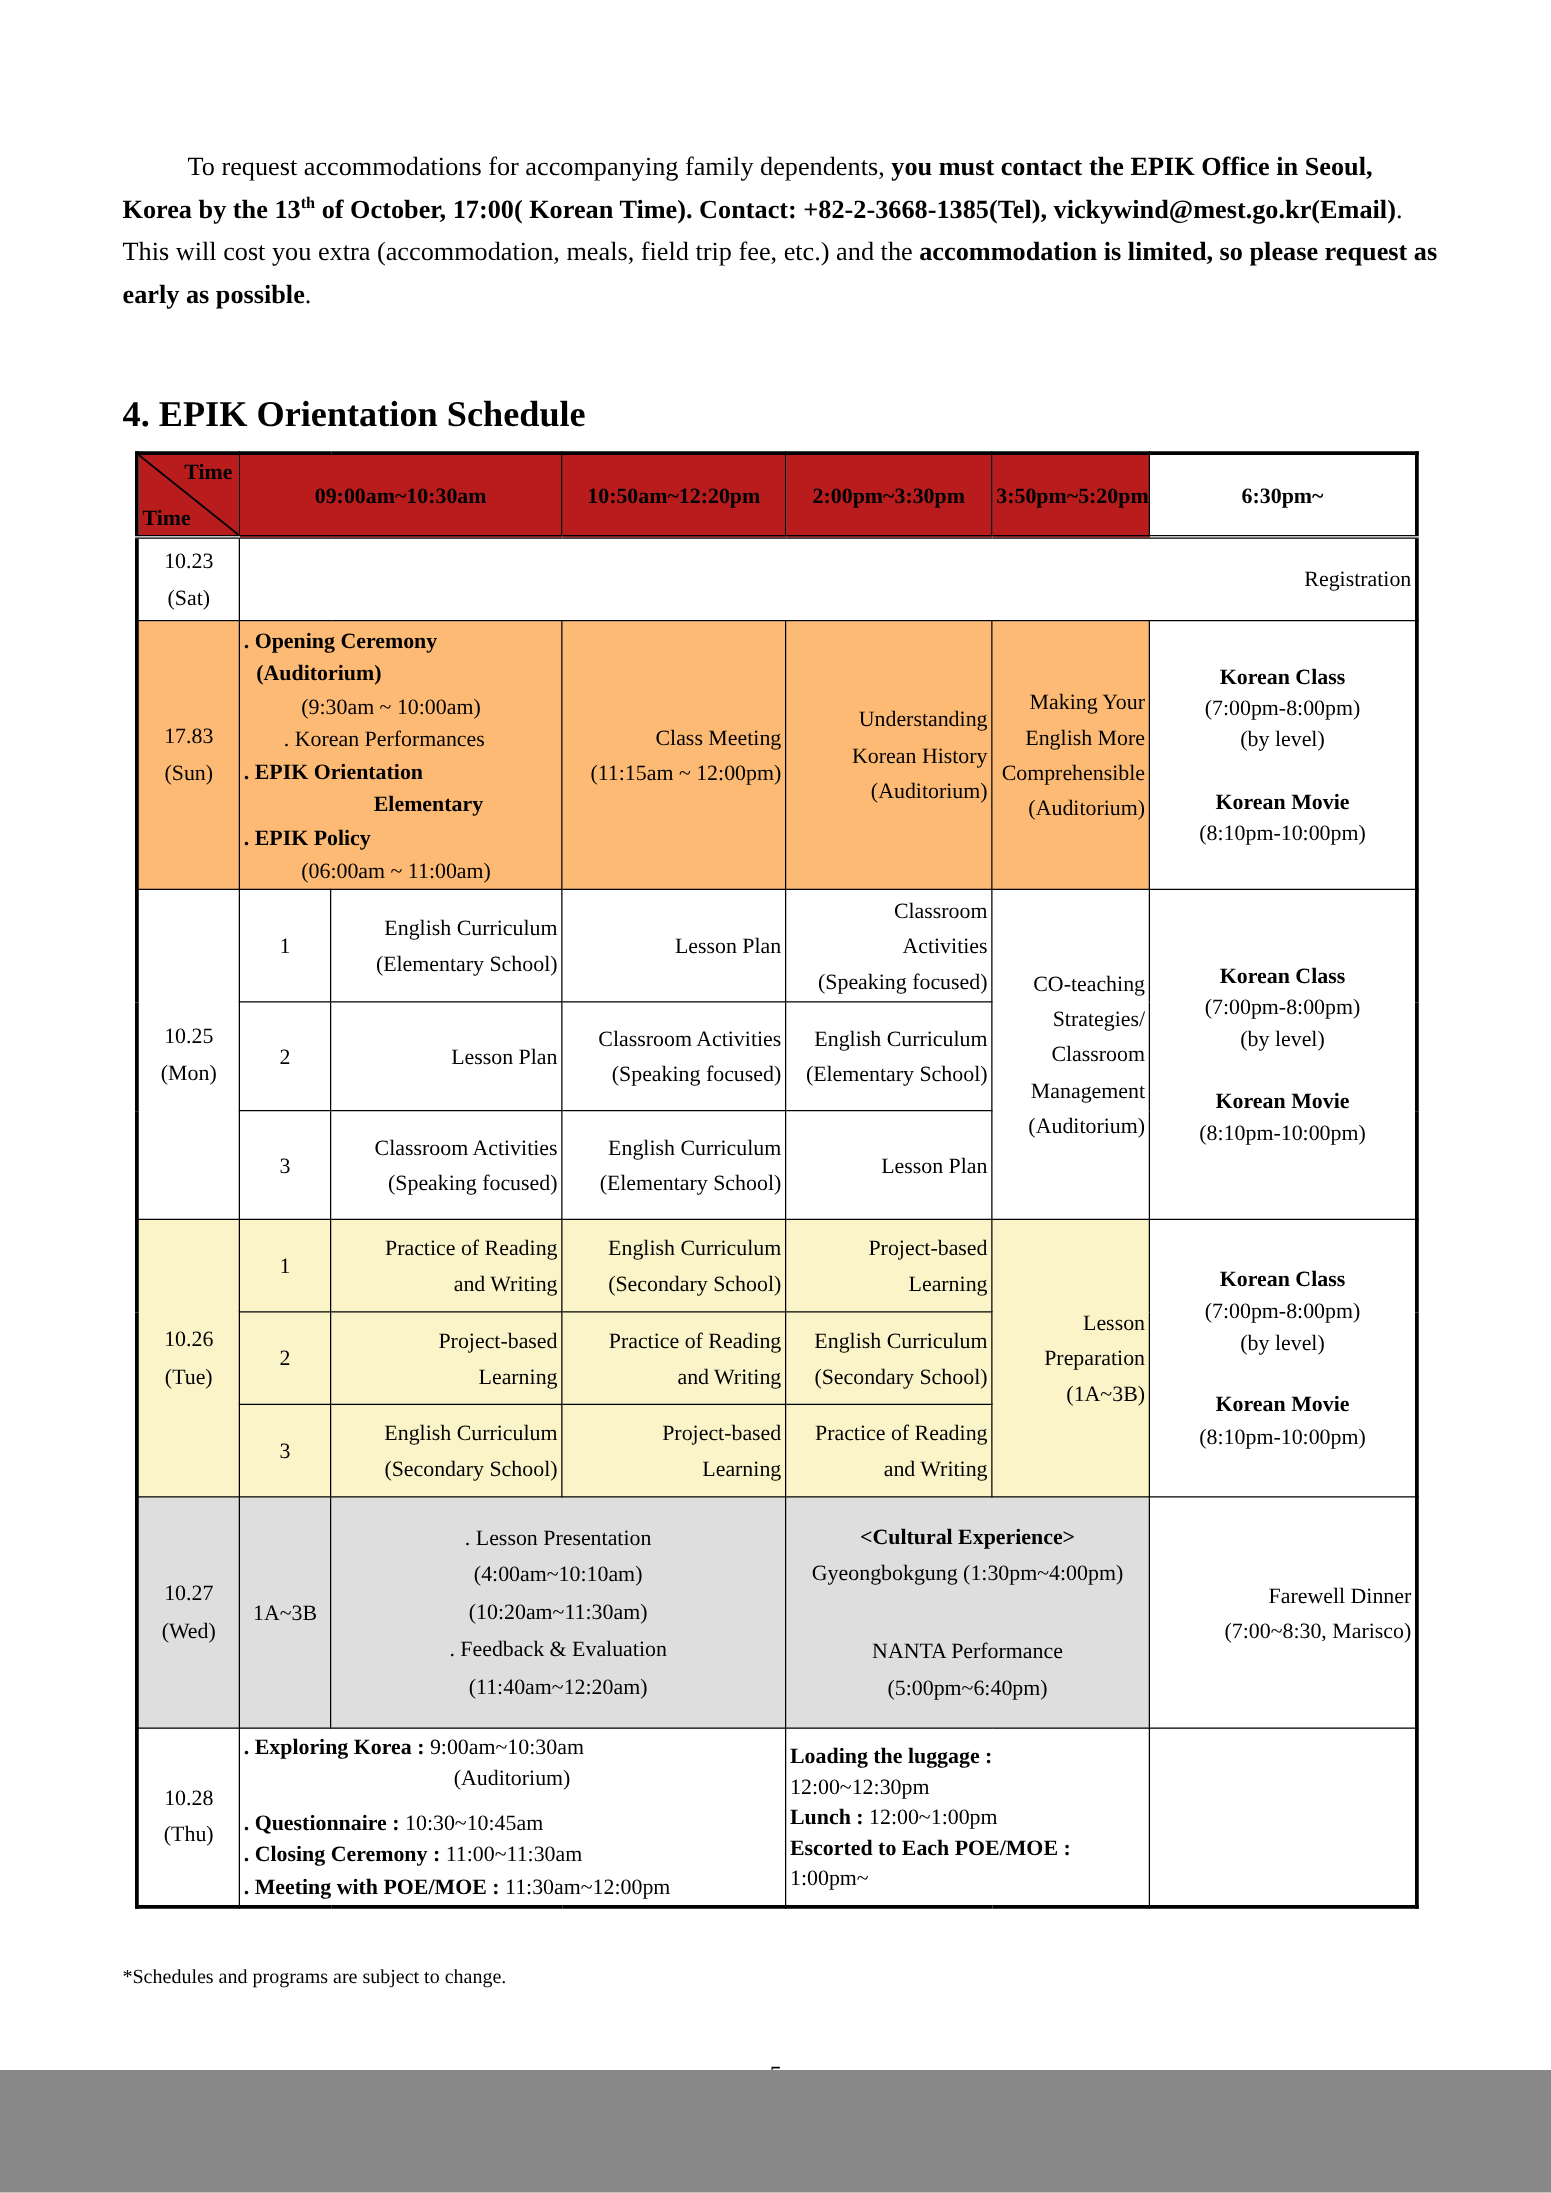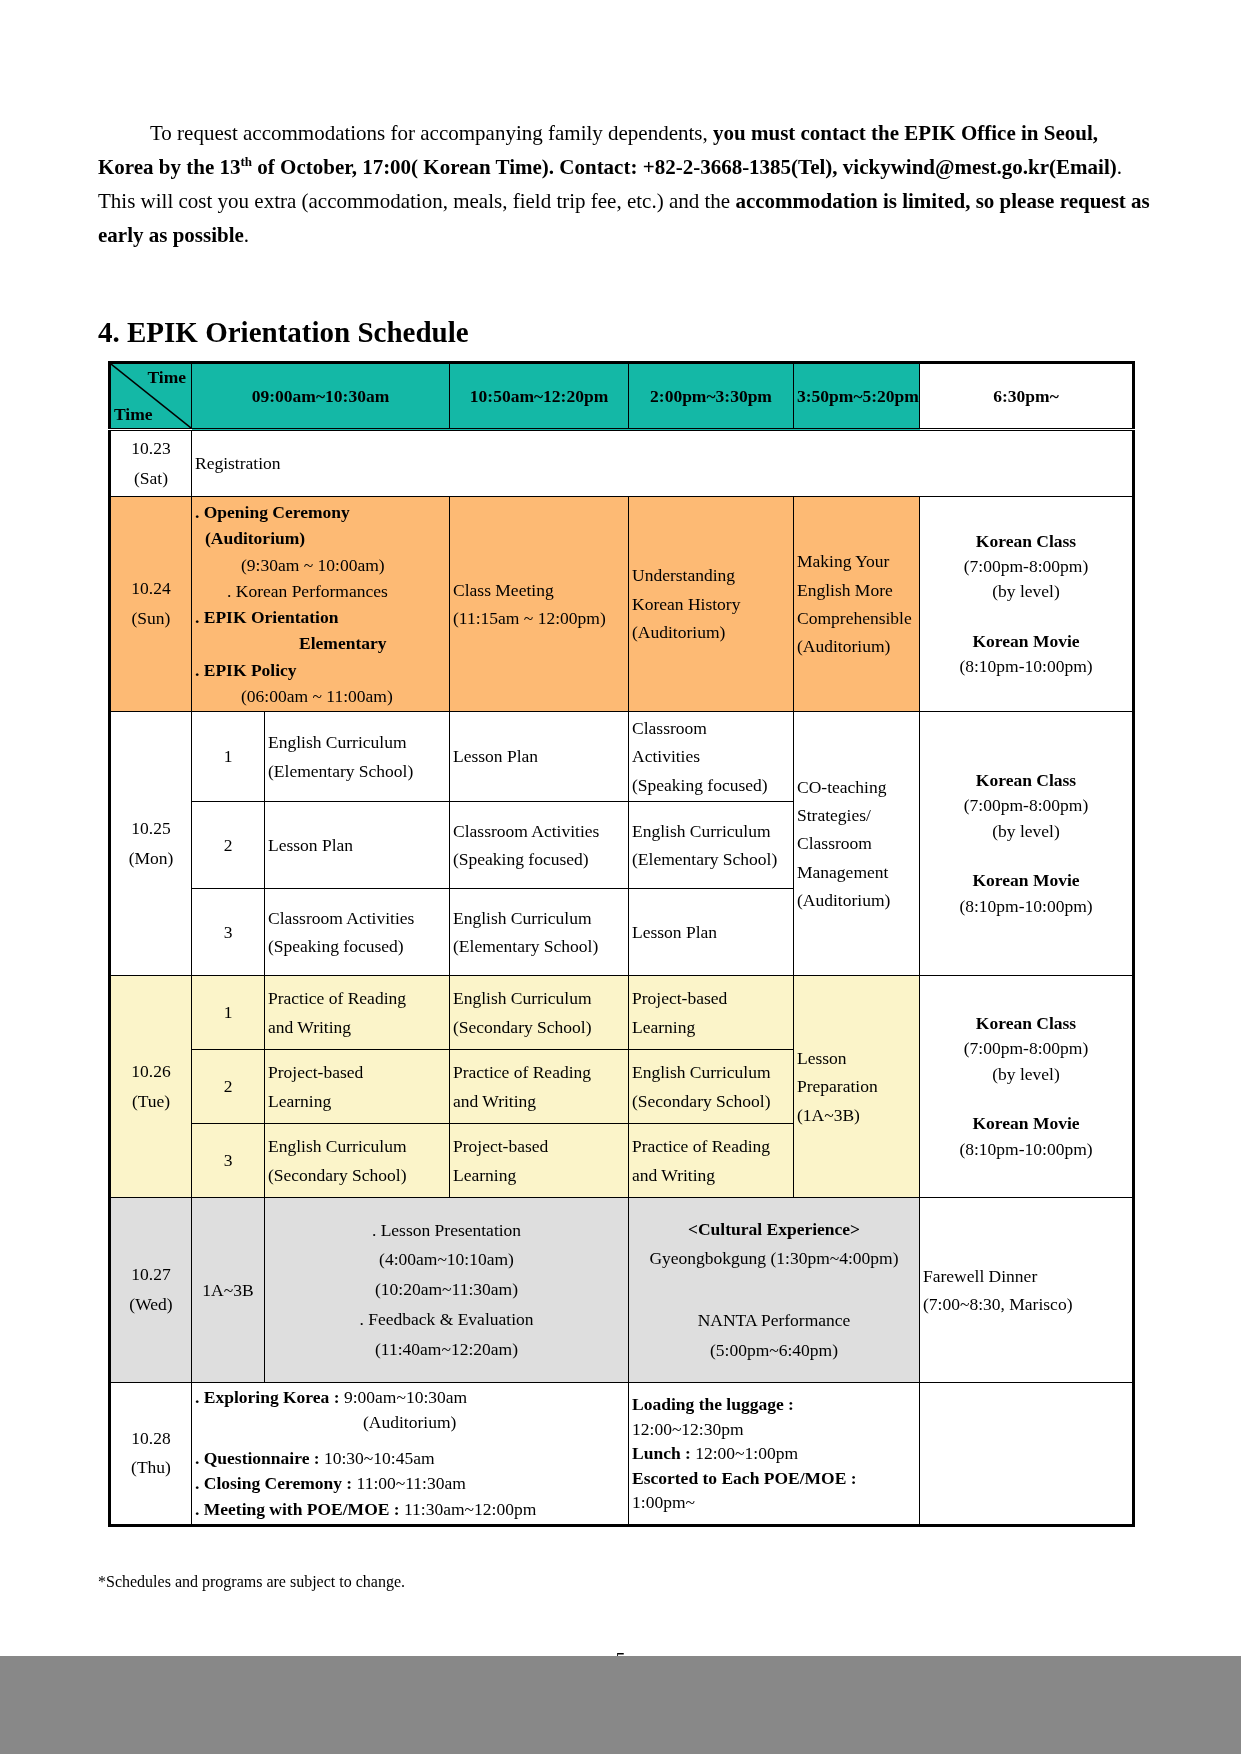--- a/index.html
+++ b/index.html
@@ -19,25 +19,25 @@
   }
   table.schedule {
     margin:12px 0 0 108px; border-collapse:collapse; table-layout:fixed;
     width:1024px; border:3px solid #000;
   }
   table.schedule td, table.schedule th {
     border:1px solid #000; padding:2px 3px; font-size:17.5px;
     vertical-align:middle; font-weight:normal; box-sizing:border-box;
   }
   tr.hdr th { border-bottom:3px double #000; font-weight:bold; font-size:17.5px; text-align:center; }
-  .gray   { background:#14b8a6; }
+  .gray   { background:#b91c1c; }
   .gray2  { background:#dedede; }
   .cyan   { background:#fdba74; }
   .yellow { background:#fbf4c9; }
-  .c { text-align:left; }
+  .c { text-align:right; }
   .pre { white-space:pre-line; line-height:1.62; }
   .datecell { font-weight:bold; text-align:center; line-height:1.7; }
   .numcell { font-weight:bold; text-align:center; }
   
   .corner { position:relative; padding:0; height:64px; }
   .corner svg { position:absolute; top:0; left:0; width:100%; height:100%; }
   .corner .t { position:absolute; top:3px; right:5px; font-weight:bold; font-size:17.5px; }
   .corner .d { position:absolute; bottom:3px; left:3px; font-weight:bold; font-size:17.5px; }
   
   .sun1 { text-align:left; line-height:1.5; padding-left:8px; }
@@ -100,21 +100,21 @@
     <tr style="height:67px">
       <td class="datecell">
             <div>10.23</div>
             <div>(Sat)</div>
           </td>
       <td colspan="6" class="c b">Registration</td>
     </tr>
 
     <tr style="height:198px">
       <td class="cyan datecell">
-            <div>10.24</div>
+            <div>17.83</div>
             <div>(Sun)</div>
           </td>
       <td colspan="2" class="cyan sun1">
         <div class="b">. Opening Ceremony</div>
         <div class="b i1">(Auditorium)</div>
         <div class="i2">(9:30am ~ 10:00am)</div>
         <div class="i3">. Korean Performances</div>
         <div class="b">. EPIK Orientation</div>
         <div class="b i4">Elementary</div>
         <div class="b">. EPIK Policy</div>

